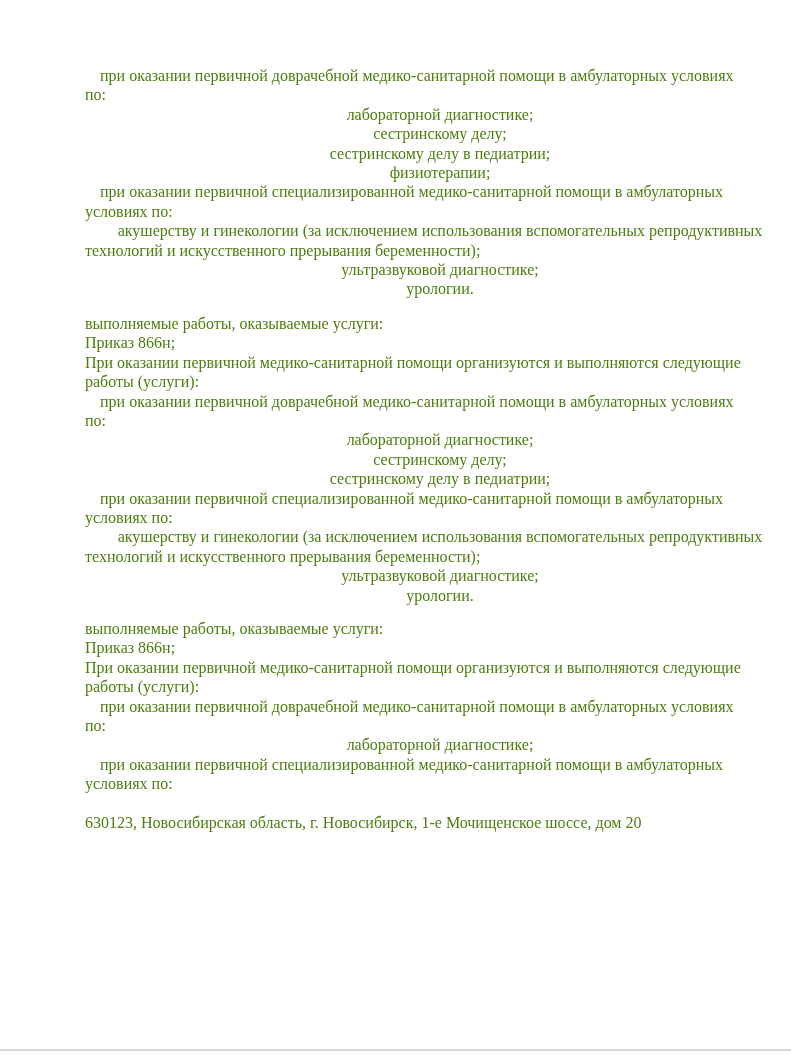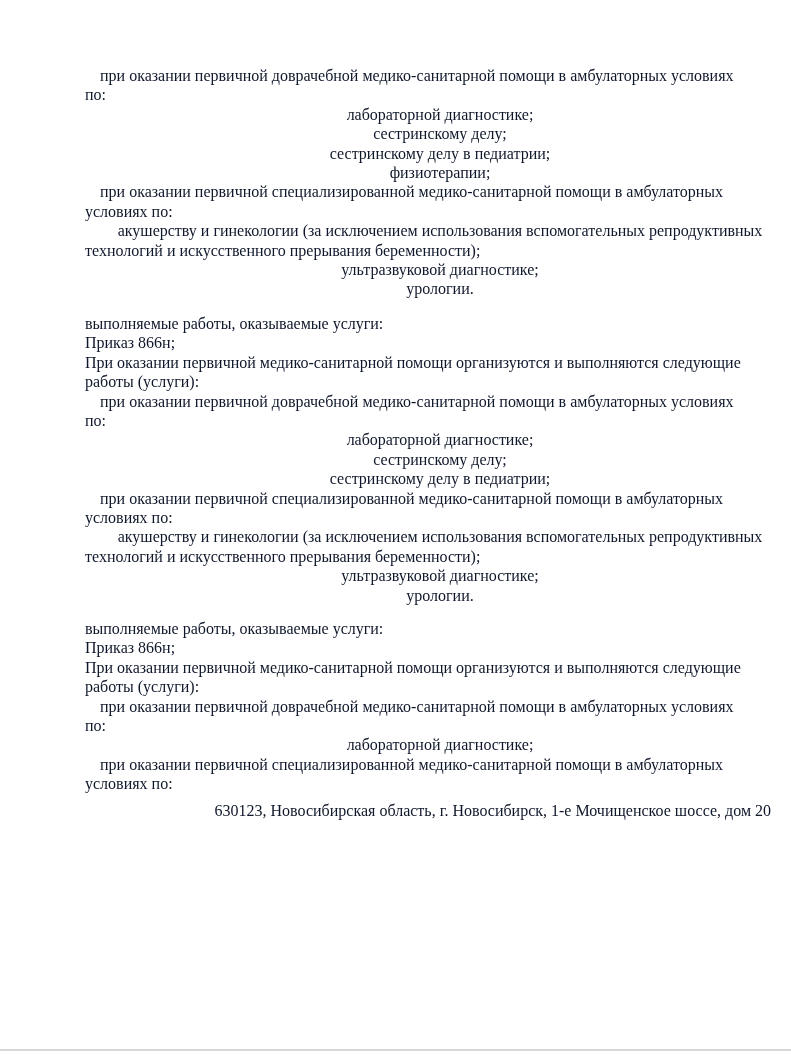--- a/index.html
+++ b/index.html
@@ -19,39 +19,39 @@
     left: 85px;
     top: 66px;
     right: 20px;
     color: #000000;
     font-size: 16px;
     line-height: 19.4px;
   }
   .block { margin: 0; }
   .block:nth-child(2) { margin-top: 15px; }
   .block:nth-child(3) { margin-top: 14px; }
-  .block:nth-child(4) { margin-top: 7px; text-align: right; }
+  .block:nth-child(4) { margin-top: 19px; }
   .line {
     white-space: nowrap;
   }
   .i0 { padding-left: 0; }
   .i1 { padding-left: 15px; }
   .i2 { padding-left: 24px; text-align: center; }
   .divider {
     position: absolute;
     left: 0;
     right: 0;
     top: 1049px;
     height: 2px;
   }
 </style>
 </head>
 <body style="background: rgb(255, 255, 255);">
 
-<div class="doc" id="doc" style="color: #0f172a;">
+<div class="doc" id="doc" style="color: #4d7c0f;">
     <div class="block">
       <div class="line i1">при оказании первичной доврачебной медико-санитарной помощи в амбулаторных условиях</div>
       <div class="line i0">по:</div>
       <div class="line i2">лабораторной диагностике;</div>
       <div class="line i2">сестринскому делу;</div>
       <div class="line i2">сестринскому делу в педиатрии;</div>
       <div class="line i2">физиотерапии;</div>
       <div class="line i1">при оказании первичной специализированной медико-санитарной помощи в амбулаторных</div>
       <div class="line i0">условиях по:</div>
       <div class="line i2">акушерству и гинекологии (за исключением использования вспомогательных репродуктивных</div>

